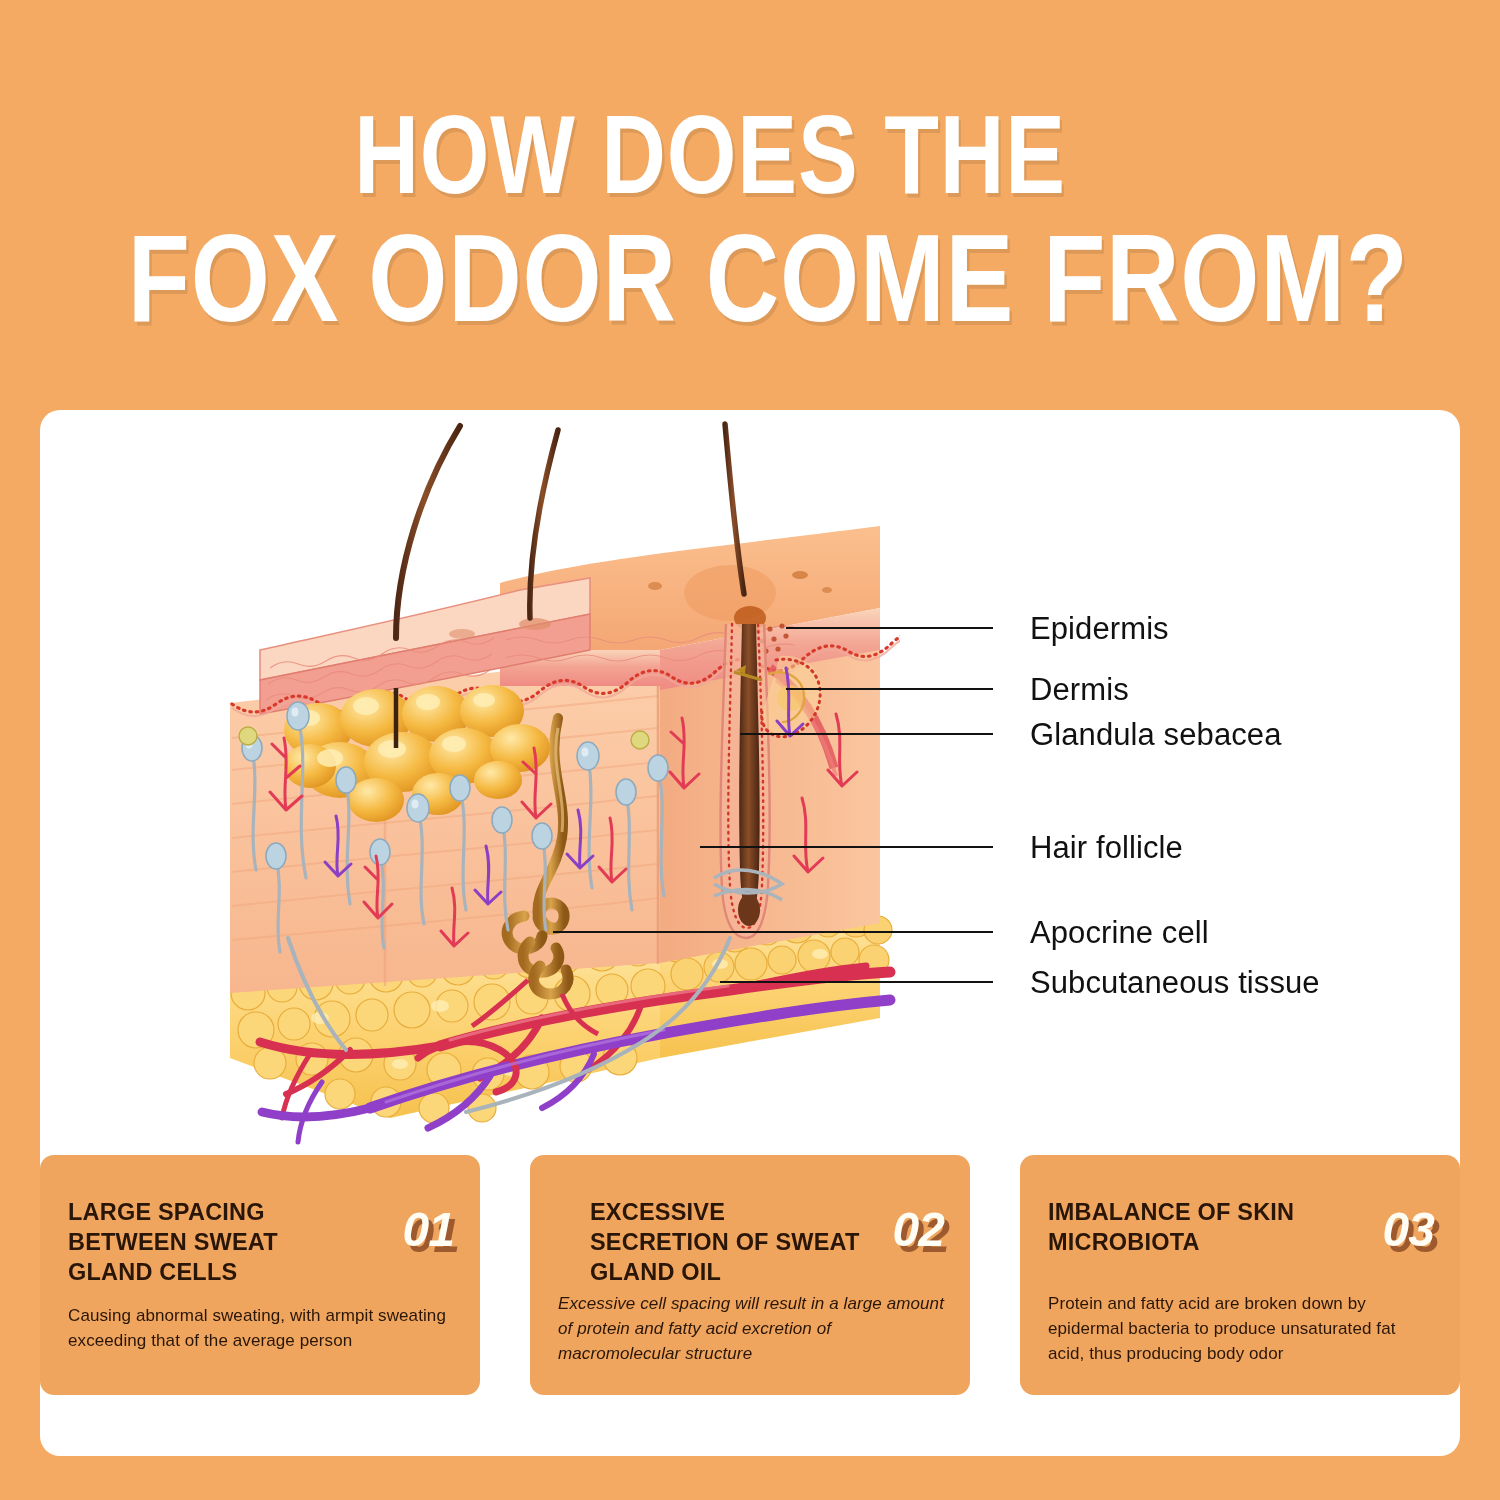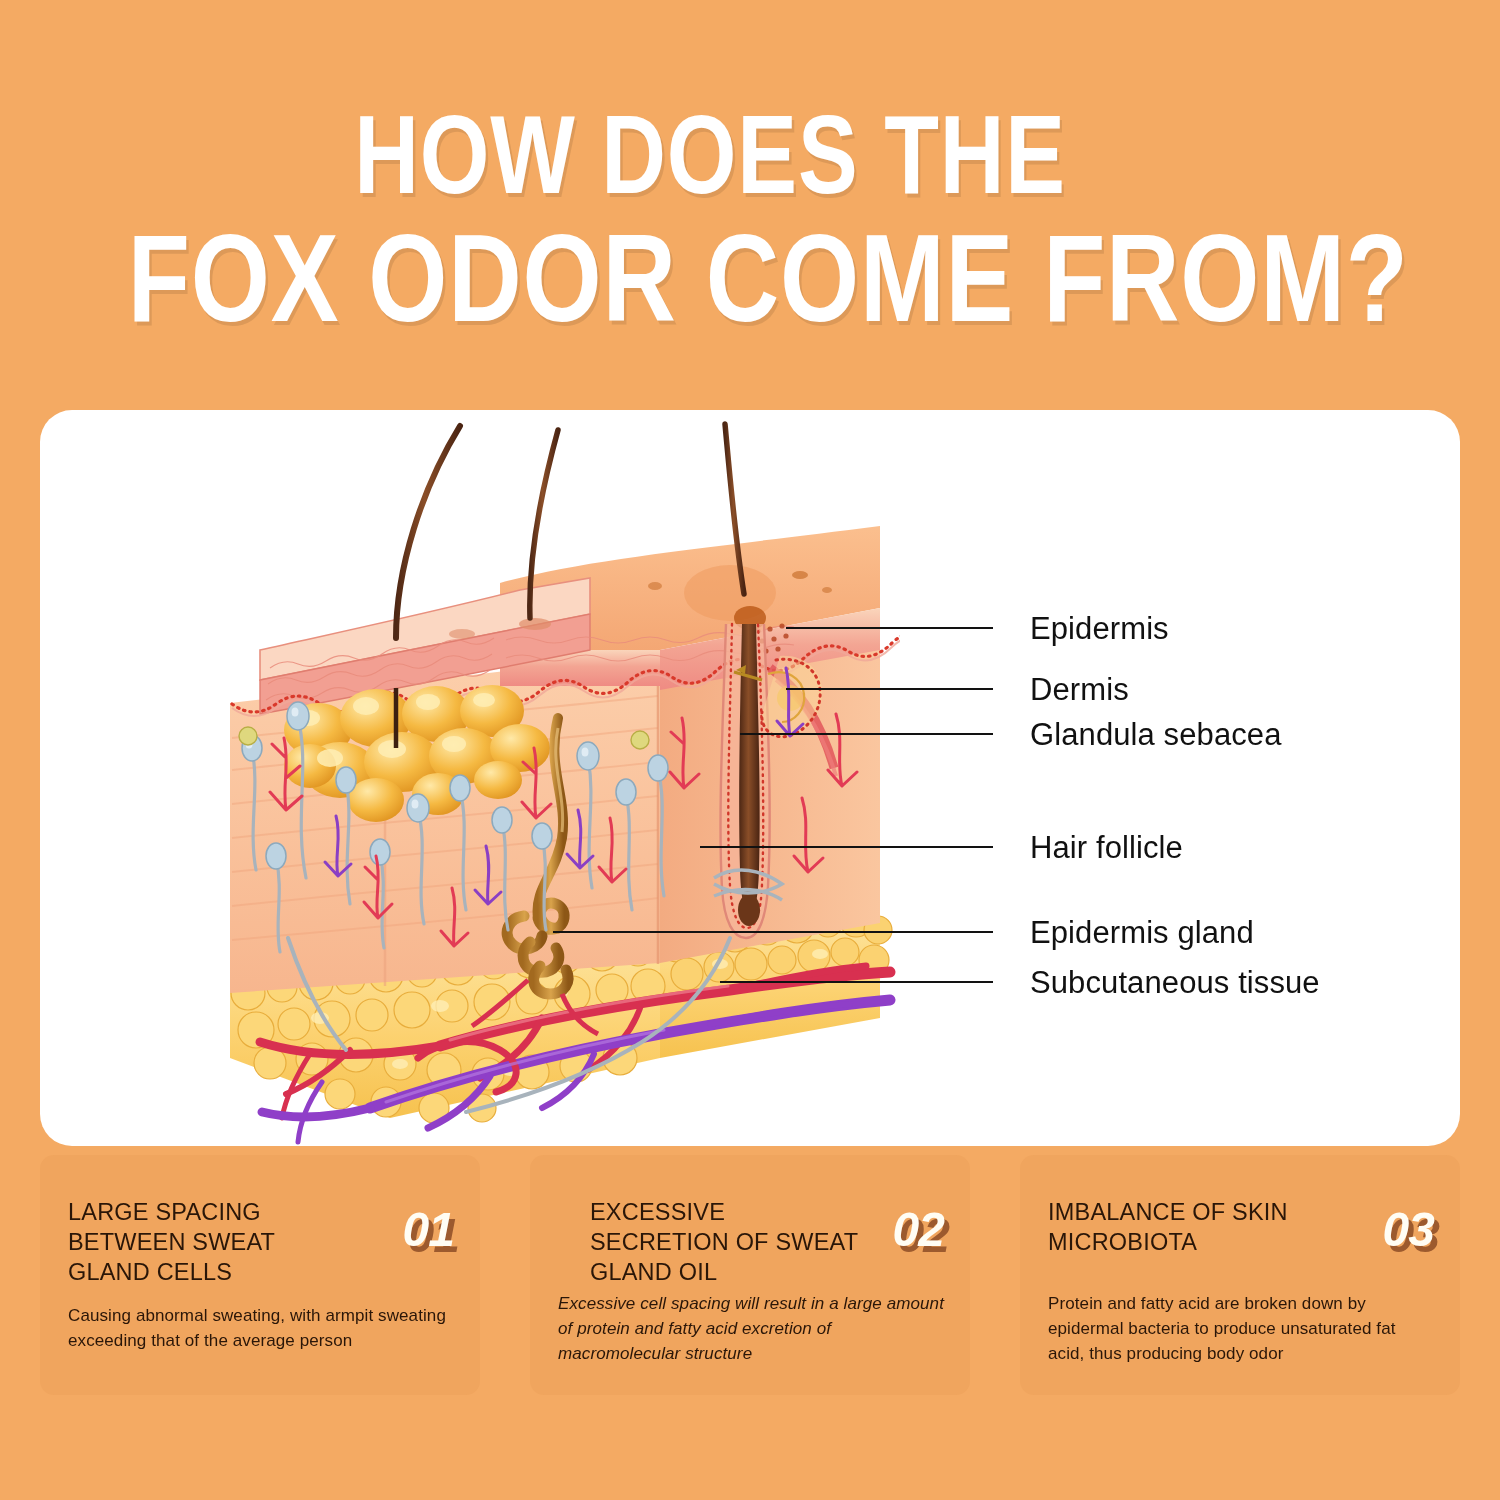--- a/index.html
+++ b/index.html
@@ -28,23 +28,23 @@
     transform:scaleX(0.80);
     transform-origin:center center;
     text-shadow:3px 4px 0 rgba(160,110,60,.28);
     white-space:nowrap;
   }
   .title-line.l2{font-size:124px;line-height:128px;transform:scaleX(0.82);}
 
   
   .panel{
     position:absolute;left:40px;top:410px;
-    width:1420px;height:736px;
+    width:1420px;height:1046px;
     background:#ffffff;
-    border-radius:32px;
+    border-radius:20px;
   }
 
   
   .diagram-wrap{
     position:absolute;left:150px;top:8px;width:710px;height:730px;
   }
   .diagram-wrap svg{display:block;width:710px;height:730px;}
 
   
   .leaders{position:absolute;left:0;top:0;width:1420px;height:1046px;pointer-events:none;}
@@ -74,21 +74,21 @@
     box-sizing:border-box;
     padding:42px 26px 0 28px;
   }
   .card-head{
     position:relative;
     display:flex;align-items:flex-start;justify-content:space-between;
     gap:6px;
   }
   .card-title{
     color:#2a1608;
-    font-weight:normal;
+    font-weight:bold;
     font-size:23.5px;
     line-height:30px;
     letter-spacing:.2px;
     text-transform:uppercase;
     max-width:262px;
   }
   .card-num{
     color:#fffdf4;
     font-weight:bold;
     font-style:italic;
@@ -475,21 +475,21 @@
       <line x1="700" y1="324" x2="953" y2="324"></line>
       <line x1="660" y1="437" x2="953" y2="437"></line>
       <line x1="513" y1="522" x2="953" y2="522"></line>
       <line x1="680" y1="572" x2="953" y2="572"></line>
     </svg>
 
     <div class="label" style="left:990px;top:203px">Epidermis</div>
     <div class="label" style="left:990px;top:264px">Dermis</div>
     <div class="label" style="left:990px;top:309px">Glandula sebacea</div>
     <div class="label" style="left:990px;top:422px">Hair follicle</div>
-    <div class="label" style="left:990px;top:507px">Epidermis gland</div>
+    <div class="label" style="left:990px;top:507px">Apocrine cell</div>
     <div class="label" style="left:990px;top:557px">Subcutaneous tissue</div>
 
   </div>
 
   <div class="cards">
 
     <div class="card c1">
       <div class="card-head">
         <div class="card-title">LARGE SPACING BETWEEN SWEAT GLAND CELLS</div>
         <div class="card-num">01</div>

